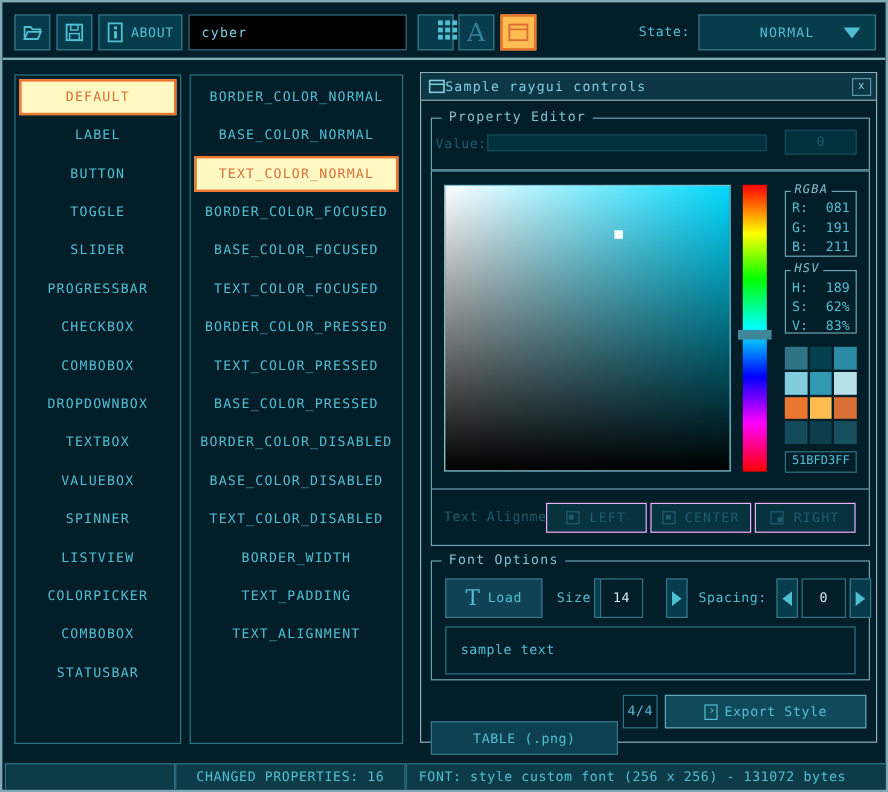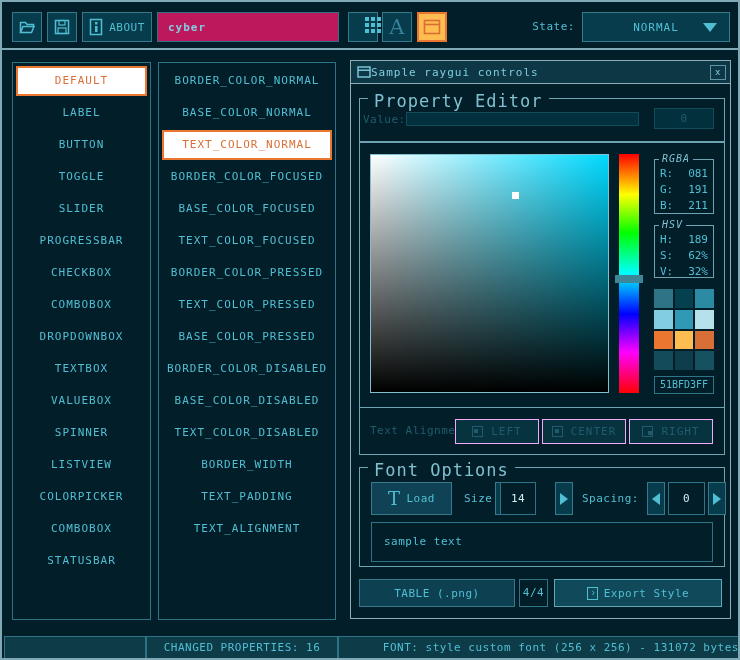--- a/index.html
+++ b/index.html
@@ -20,39 +20,39 @@
 
   
   .btn {
     position: absolute;
     background: #073c4d; border: 1px solid #35798c;
     color: #51bfd3; display: flex; align-items: center; justify-content: center;
     gap: 6px; cursor: pointer;
   }
   .btn.orange { background: #ffbc51; border: 2px solid #eb7630; color: #d86f36; }
   .tb-input {
-    position: absolute; background: #be185d; border: 1px solid #2f7486;
+    position: absolute; background: #000000; border: 1px solid #2f7486;
     color: #82cde0; font-family: inherit; font-size: 11px; letter-spacing: 1px;
-    padding: 0 10px; outline: none; font-weight: bold;
+    padding: 0 10px; outline: none;
   }
   .gb { position: absolute; border: 1px solid #6da3b3; }
   .gb-label {
     position: absolute; top: -8px; left: 8px; background: #021e29;
-    padding: 0 6px; color: #81c0d0; font-size: 17px; letter-spacing: 1px;
+    padding: 0 6px; color: #81c0d0; font-size: 11px; letter-spacing: 1px;
   }
   .panel {
     position: absolute; border: 1px solid #2f7486; background: #021e29;
     padding: 3px 3px;
   }
   .lv-item {
     height: 30px; margin-bottom: 2px; line-height: 30px;
     text-align: center; color: #51bfd3; letter-spacing: 1px; cursor: pointer;
   }
   .lv-item.selected {
-    background: #ffffff; border: 2px solid #eb7630; color: #d86f36;
+    background: #fef9c3; border: 2px solid #eb7630; color: #d86f36;
     line-height: 26px;
   }
   .dim { color: #1f5d6e; }
 
   
   .grid-icon { width: 4px; height: 4px; background: currentColor;
     box-shadow: 6px 0 0 currentColor, 12px 0 0 currentColor,
                 0 6px 0 currentColor, 6px 6px 0 currentColor, 12px 6px 0 currentColor,
                 0 12px 0 currentColor, 6px 12px 0 currentColor, 12px 12px 0 currentColor;
     margin: -12px -12px 0 0; position: relative; top: -2px; left: -2px; }
@@ -111,21 +111,21 @@
   .val-box { position: absolute; top: 14px; height: 33px; background: #021e29;
     border: 1px solid #2f7486; color: #d6eef3; text-align: center; line-height: 31px; }
   .t-icon { font-family: "DejaVu Serif", serif; font-size: 18px; line-height: 1; }
 
   .export-icon { width: 11px; height: 13px; border: 1px solid currentColor; position: relative; font-style: normal; }
   .export-icon::after { content: '›'; position: absolute; right: 0px; top: -1px; font-size: 10px; color: currentColor; }
 
   
   .status-cell { position: absolute; top: 634px; height: 23px;
     background: #0d3b48; border: 1px solid #2f7486; color: #51bfd3;
-    line-height: 21px; text-align: right; }
+    line-height: 21px; }
 </style>
 </head>
 <body>
 
 <div class="app">
 
   <div class="btn" style="left:10px;top:10px;width:30px;height:30px">
     <svg width="20" height="20" viewBox="0 0 20 20">
       <path d="M3.5 15.5 v-10 h5 l1.5 2 h6.5 v2" fill="none" stroke="#51bfd3" stroke-width="1.5"></path>
       <path d="M3.5 15.5 l2.5 -6 h11 l-2.5 6 z" fill="none" stroke="#51bfd3" stroke-width="1.5"></path>
@@ -253,21 +253,21 @@
         <div class="mini-row">
           <span>H:</span>
             <span>189</span>
         </div>
         <div class="mini-row">
           <span>S:</span>
             <span>62%</span>
         </div>
         <div class="mini-row">
           <span>V:</span>
-            <span>32%</span>
+            <span>83%</span>
         </div>
       </div>
 
       <div class="swatch-grid">
           <div class="swatch" style="background: rgb(47, 116, 134);"></div>
           <div class="swatch" style="background: rgb(5, 64, 79);"></div>
           <div class="swatch" style="background: rgb(43, 139, 164);"></div>
           <div class="swatch" style="background: rgb(130, 205, 224);"></div>
           <div class="swatch" style="background: rgb(50, 153, 180);"></div>
           <div class="swatch" style="background: rgb(182, 225, 234);"></div>
@@ -328,21 +328,21 @@
       </div>
       <div class="spin-arrow" style="left:348px">
           <span class="tri-r"></span>
         </div>
 
       <div class="abs" style="left:11px;top:54px;width:342px;height:40px;border:1px solid #2f7486;background:#021e29;line-height:38px;padding:0 12px">
         <span>sample text</span>
       </div>
     </div>
 
-    <div class="btn" style="left:8px;top:518px;width:156px;height:28px;background:#0d4151">
+    <div class="btn" style="left:8px;top:540px;width:156px;height:28px;background:#0d4151">
       <span>TABLE (.png)</span>
     </div>
     <div class="abs" style="left:168px;top:518px;width:29px;height:28px;border:1px solid #2f7486;text-align:center;line-height:26px">
       <span>4/4</span>
     </div>
     <div class="btn" style="left:203px;top:518px;width:168px;height:28px;background:#104a5a;border-color:#5fa8ba">
       <i class="export-icon"></i>
       <span>Export Style</span>
     </div>
   </div>

